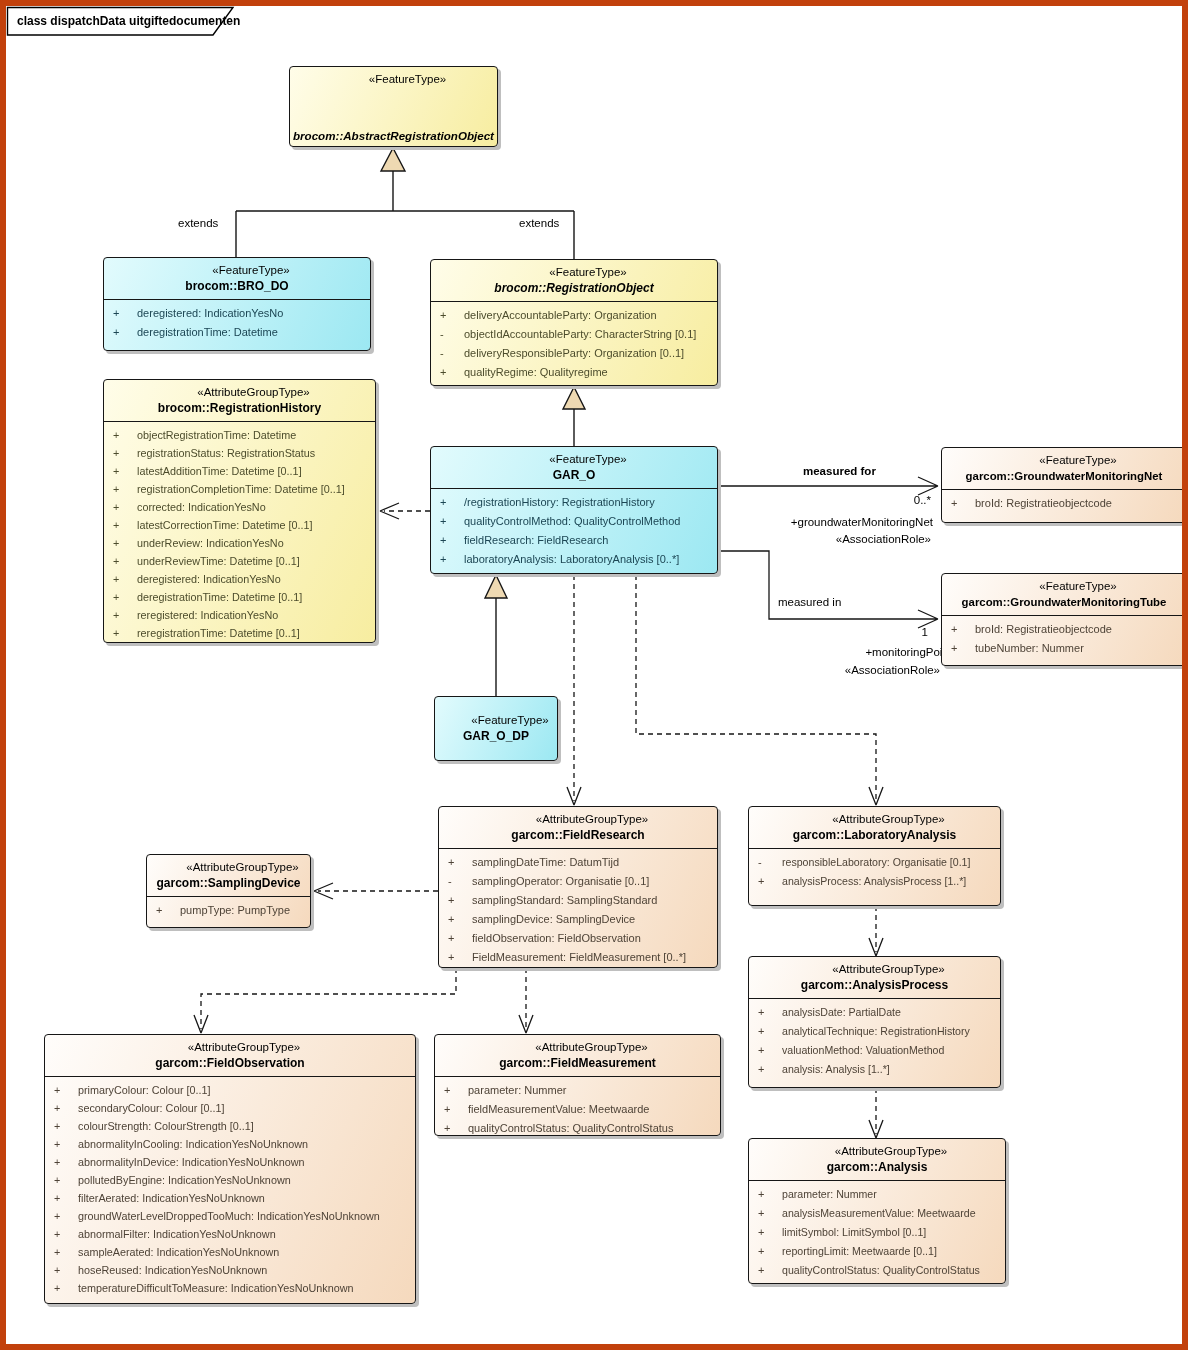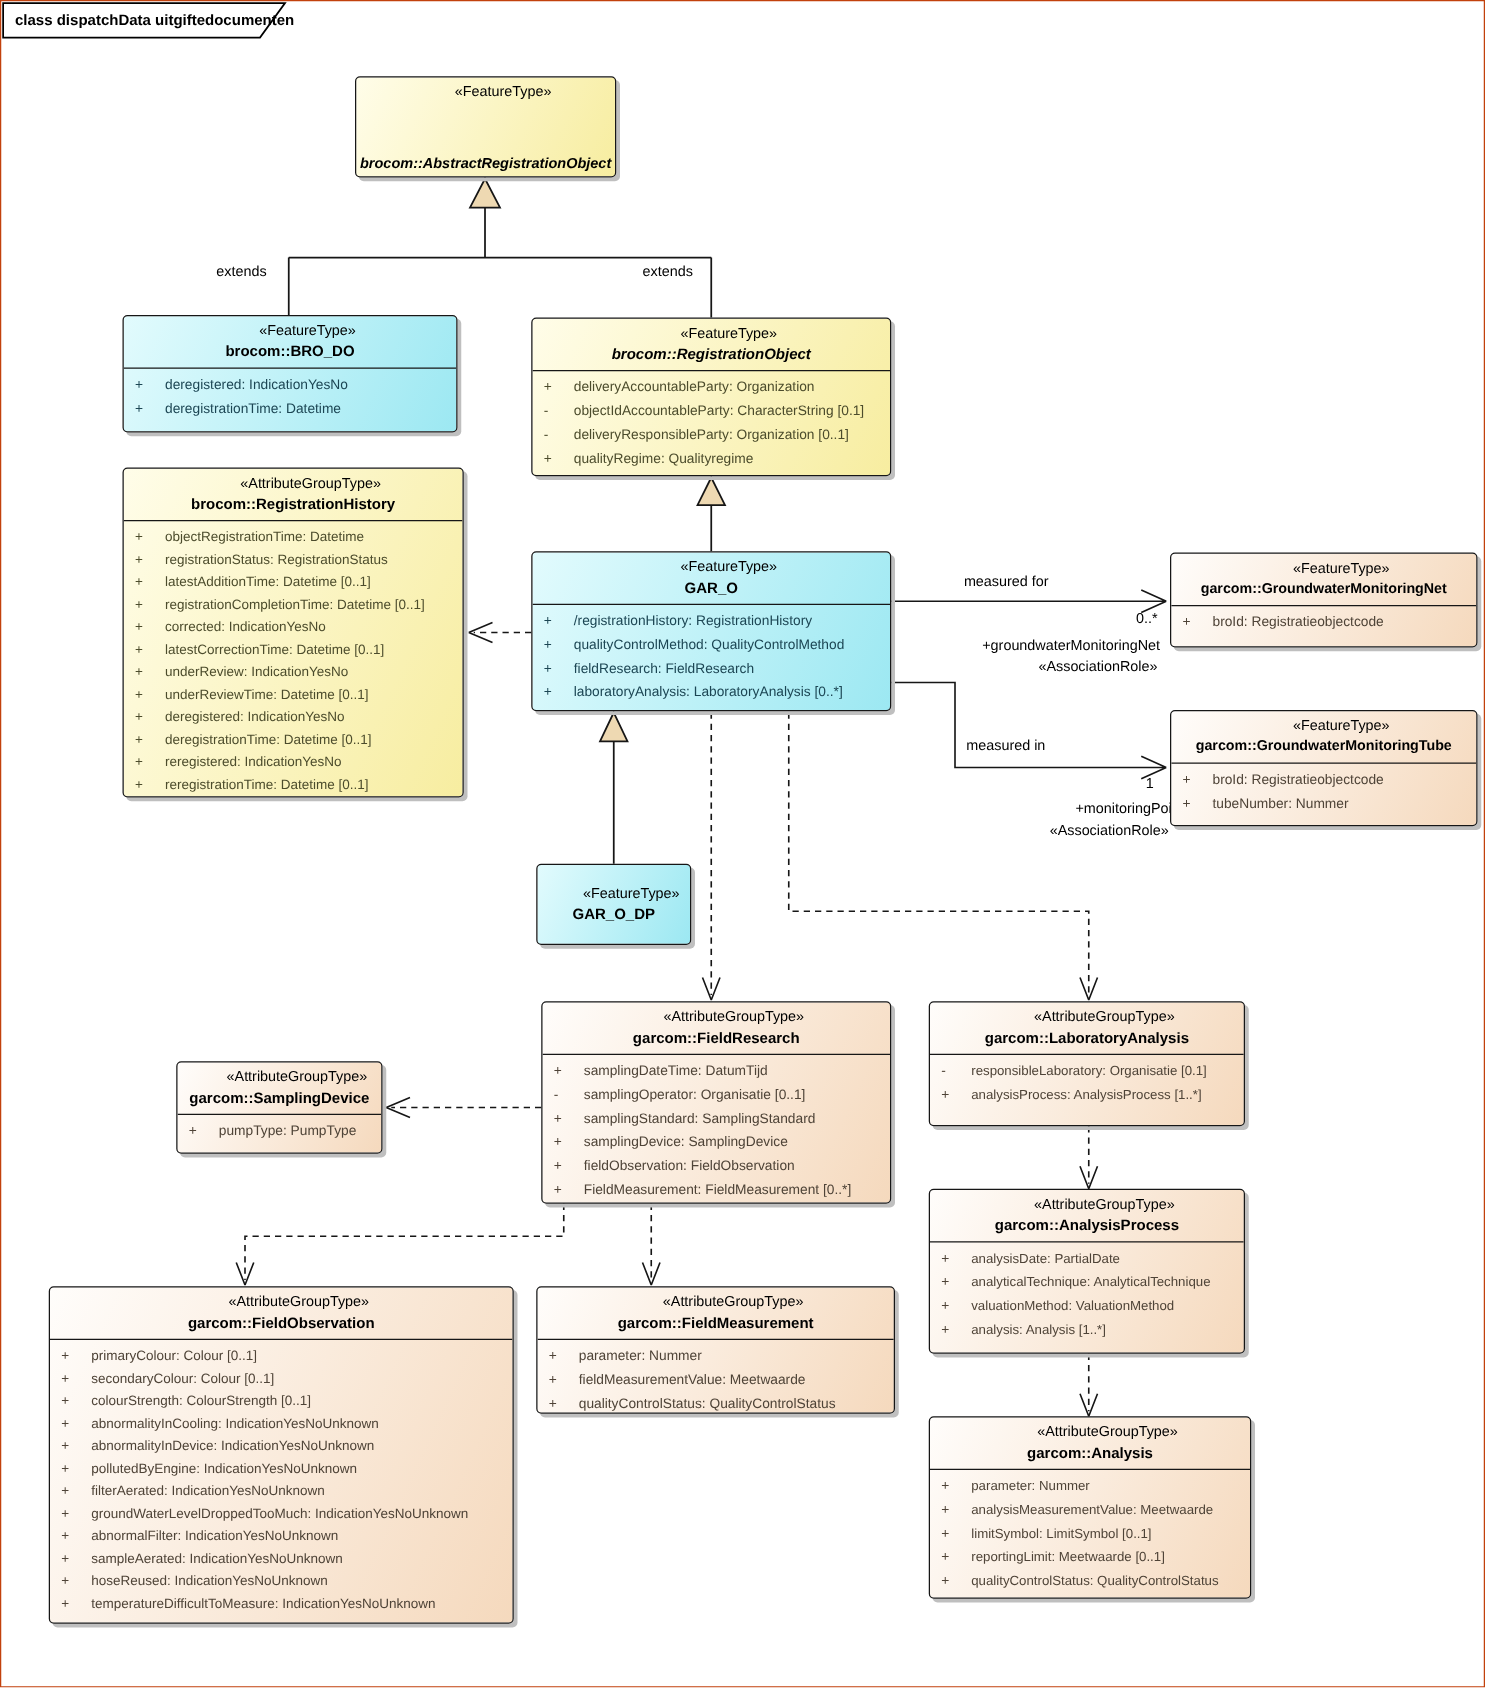--- a/index.html
+++ b/index.html
@@ -1,16 +1,16 @@
 <!DOCTYPE html>
 <html><head>
 <meta charset="utf-8">
 <style>
   html,body {margin:0; padding:0; background:#fff; font-family:"Liberation Sans",sans-serif;}
-  #canvas {position:relative; width:1188px; height:1350px; background:#fff; border:1px solid #c2410c; box-sizing:border-box; overflow:hidden;}
+  #canvas {position:relative; width:1188px; height:1350px; background:#fff; border:6px solid #c2410c; box-sizing:border-box; overflow:hidden;}
   #overlay {position:absolute; left:0; top:0; width:1188px; height:1350px; pointer-events:none;}
 
   .uml-box {position:absolute; box-sizing:border-box; border:1.4px solid #161616; border-radius:4px;
             box-shadow:3px 3px 0 #bfbfbf; display:flex; flex-direction:column; overflow:hidden;}
   .yellow {background:linear-gradient(115deg,#fffde9 0%,#f7eda0 100%);}
   .cyan   {background:linear-gradient(115deg,#e2fbfd 0%,#9ce8f2 100%);}
   .peach  {background:linear-gradient(115deg,#fffdfb 0%,#f5d9bd 100%);}
 
   .hdr {padding:5px 1px 4px; text-align:center;}
   .stereo {font-size:11.5px; line-height:15px; color:#000;padding-left:28px;}
@@ -41,21 +41,21 @@
   #box-sampling-device     {left:140px; top:848px; width:165px; height:74px;}
   #box-field-observation   {left:38px;  top:1028px; width:372px; height:270px;}
   #box-field-measurement   {left:428px; top:1028px; width:287px; height:102px;}
   #box-analysis-process    {left:742px; top:950px; width:253px; height:132px;}
   #box-analysis            {left:742px; top:1132px; width:258px; height:146px;}
   #box-laboratory-analysis .atext, #box-analysis-process .atext, #box-analysis .atext {font-size:10.6px;}
 
   .conn-label {position:absolute; font-size:11.5px; color:#000; white-space:nowrap;}
   #lbl-extends-left  {left:172px; top:211px;}
   #lbl-extends-right {left:513px; top:211px;}
-  #lbl-measured-for  {left:744px; top:459px; width:120px; text-align:center;}
+  #lbl-measured-for  {left:797px; top:459px; width:120px; font-weight:bold;}
   #lbl-mf-mult       {left:870px; top:488px; width:55px;  text-align:right;}
   #lbl-mf-role       {left:727px; top:510px; width:200px; text-align:right;}
   #lbl-mf-stereo     {left:728px; top:527px; width:197px; text-align:right;}
   #lbl-measured-in   {left:772px; top:590px;}
   #lbl-mi-mult       {left:880px; top:620px; width:42px;  text-align:right;}
   #lbl-mi-role       {left:746px; top:640px; width:200px; text-align:right;}
   #lbl-mi-stereo     {left:728px; top:658px; width:206px; text-align:right;}
 
   #diagram-title {position:absolute; left:11px; top:8px; font-size:12px; font-weight:bold; color:#000;}
 </style>
@@ -452,21 +452,21 @@
       <div class="cname">garcom::AnalysisProcess</div>
     </div>
     <div class="attrs">
 
     <div class="attr-row">
           <span class="vis">+</span>
           <span class="atext">analysisDate: PartialDate</span>
         </div>
         <div class="attr-row">
           <span class="vis">+</span>
-          <span class="atext">analyticalTechnique: AnalyticalTechnique</span>
+          <span class="atext">analyticalTechnique: RegistrationHistory</span>
         </div>
         <div class="attr-row">
           <span class="vis">+</span>
           <span class="atext">valuationMethod: ValuationMethod</span>
         </div>
         <div class="attr-row">
           <span class="vis">+</span>
           <span class="atext">analysis: Analysis [1..*]</span>
         </div>
       </div>

